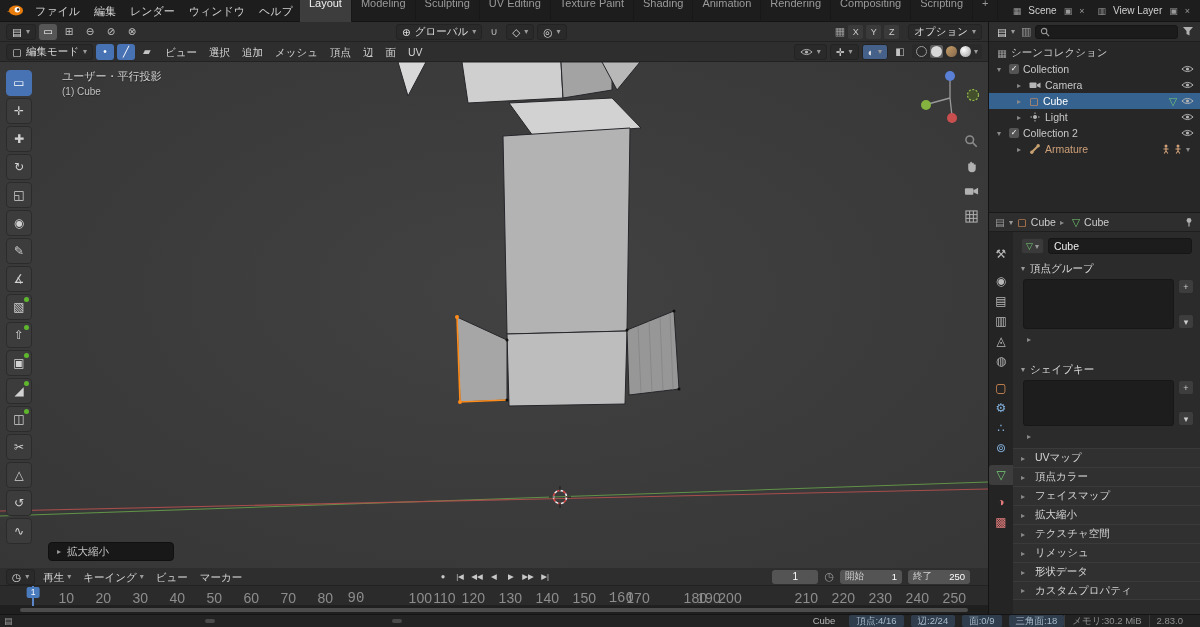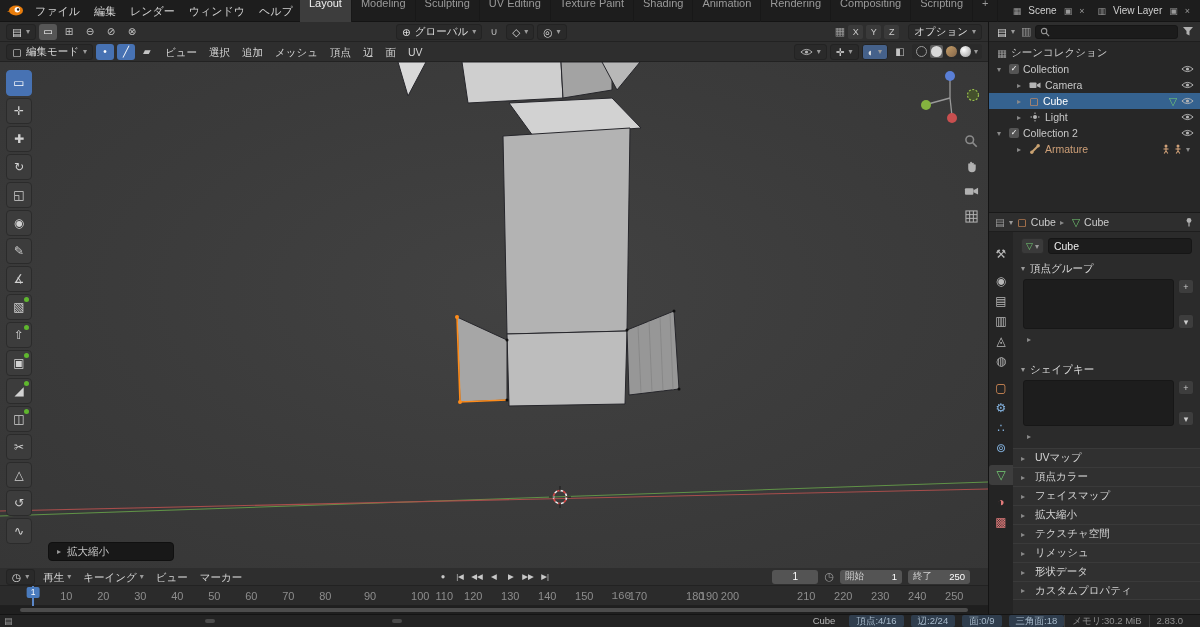--- a/index.html
+++ b/index.html
@@ -52,21 +52,21 @@
   
   .timeline{height:46px;display:flex;flex-direction:column}
   .tl-header{height:18px;background:#2e2e2e;border-bottom:1px solid #222;display:flex;align-items:center;gap:2px;padding:0 6px;position:relative}
   .tl-transport{position:absolute;left:0;right:0;margin:auto;width:fit-content;display:flex;gap:1px;align-items:center}
   .tp-btn{min-width:16px;height:14px;display:flex;align-items:center;justify-content:center;color:#c8c8c8;font-size:7.5px;border-radius:2px;padding:0 2px}
   .tl-right{margin-left:auto;display:flex;align-items:center;gap:6px;padding-right:12px}
   .frame-field{width:46px;height:14px;background:#545454;border-radius:3px;color:#fff;font-size:10px;display:flex;align-items:center;justify-content:center}
   .range-field{width:62px;height:14px;background:#545454;border-radius:3px;font-size:9.5px;display:flex;align-items:center;justify-content:space-between;padding:0 5px}
   .rf-label{color:#cfcfcf}.rf-value{color:#fff}
   .tl-ruler{height:20px;background:#2b2b2b;position:relative;border-bottom:1px solid #202020}
-  .tick{position:absolute;top:4px;transform:translateX(-50%);font-size:11px;color:#8d8d8d}
+  .tick{position:absolute;top:4px;transform:translateX(-50%);font-size:14px;color:#8d8d8d}
   .playhead-line{position:absolute;left:32px;top:0;width:2px;height:20px;background:#5b87c8}
   .playhead-badge{position:absolute;left:33px;top:1px;transform:translateX(-50%);background:#4a7bbd;border-radius:2px;color:#fff;font-size:8.5px;line-height:11px;padding:0 4px}
   .tl-scroll{height:8px;background:#1f1f1f;position:relative}
   .tl-scrollbar{position:absolute;left:20px;right:20px;top:2px;height:4px;background:#4c4c4c;border-radius:2px}
   
   .outliner-header{height:20px;background:#2e2e2e;display:flex;align-items:center;gap:4px;padding:0 6px;border-bottom:1px solid #1e1e1e}
   .search-field{flex:1;height:14px;background:#1b1b1b;border:1px solid #161616;border-radius:3px;display:flex;align-items:center;gap:3px;padding:0 4px}
   .outliner-tree{height:170px;background:#272727;padding-top:3px;font-size:10.5px}
   .o-row{height:16px;display:flex;align-items:center;gap:4px;padding-right:6px;color:#c8c8c8}
   .o-row.selected{background:#35628f;color:#fff}
@@ -363,20 +363,24 @@
             <line x1="950" y1="36" x2="950" y2="16" stroke="#9a9a9a" stroke-width="1.3"></line>
             <line x1="950" y1="36" x2="928" y2="42" stroke="#9a9a9a" stroke-width="1.3"></line>
             <line x1="950" y1="36" x2="952" y2="54" stroke="#9a9a9a" stroke-width="1.3"></line>
             <circle cx="950" cy="14" r="5" fill="#5a7fd6"></circle>
             <circle cx="926" cy="43" r="5" fill="#84b33f"></circle>
             <circle cx="952" cy="56" r="5" fill="#c94f4f"></circle>
             <circle cx="973" cy="33" r="5.5" fill="#44502c" stroke="#97bd4d" stroke-width="1.2" stroke-dasharray="2 1.5"></circle>
           </g>
         </svg>
 
+        <div class="vp-text">
+          <div>ユーザー・平行投影</div>
+          <div class="sub">(1) Cube</div>
+        </div>
 
         <div class="toolbar" id="toolbar">
             <div class="tool-btn active">▭</div>
             <div class="tool-btn">✛</div>
             <div class="tool-btn">✚</div>
             <div class="tool-btn">↻</div>
             <div class="tool-btn">◱</div>
             <div class="tool-btn">◉</div>
             <div class="tool-btn">✎</div>
             <div class="tool-btn">∡</div>
@@ -468,21 +472,21 @@
           <div class="playhead-line"></div>
           <div class="playhead-badge">1</div>
         <span class="tick" style="left: 66.3px;">10</span>
             <span class="tick" style="left: 103.3px;">20</span>
             <span class="tick" style="left: 140.3px;">30</span>
             <span class="tick" style="left: 177.3px;">40</span>
             <span class="tick" style="left: 214.3px;">50</span>
             <span class="tick" style="left: 251.3px;">60</span>
             <span class="tick" style="left: 288.3px;">70</span>
             <span class="tick" style="left: 325.3px;">80</span>
-            <span class="tick" style="left: 370px;">90</span>
+            <span class="tick" style="left: 356px; font-family: Liberation Mono, monospace;">90</span>
             <span class="tick" style="left: 399.3px; margin-left: 21px;">100</span>
             <span class="tick" style="left: 436.3px; margin-left: 8px;">110</span>
             <span class="tick" style="left: 473.3px;">120</span>
             <span class="tick" style="left: 510.3px;">130</span>
             <span class="tick" style="left: 547.3px;">140</span>
             <span class="tick" style="left: 584.3px;">150</span>
             <span class="tick" style="left: 621.3px; font-family: Liberation Mono, monospace;">160</span>
             <span class="tick" style="left: 638px;">170</span>
             <span class="tick" style="left: 695.3px;">180</span>
             <span class="tick" style="left: 709px;">190</span>

